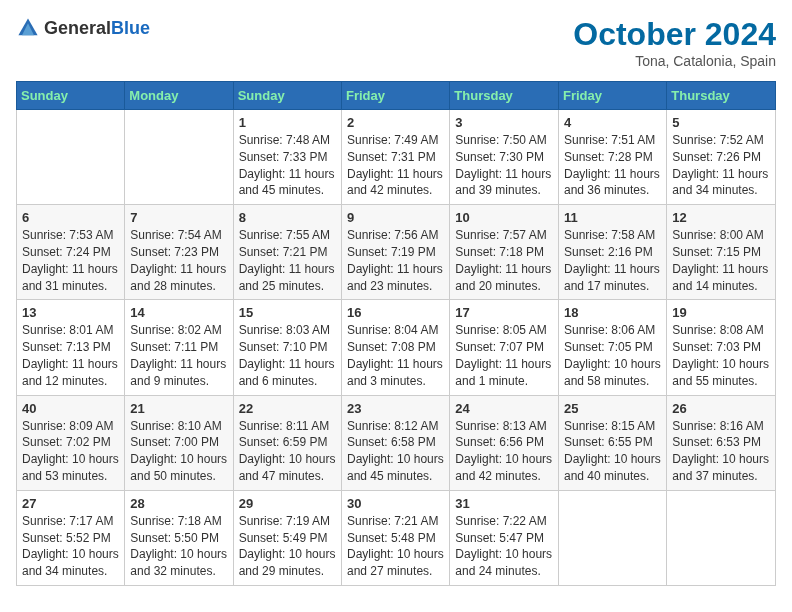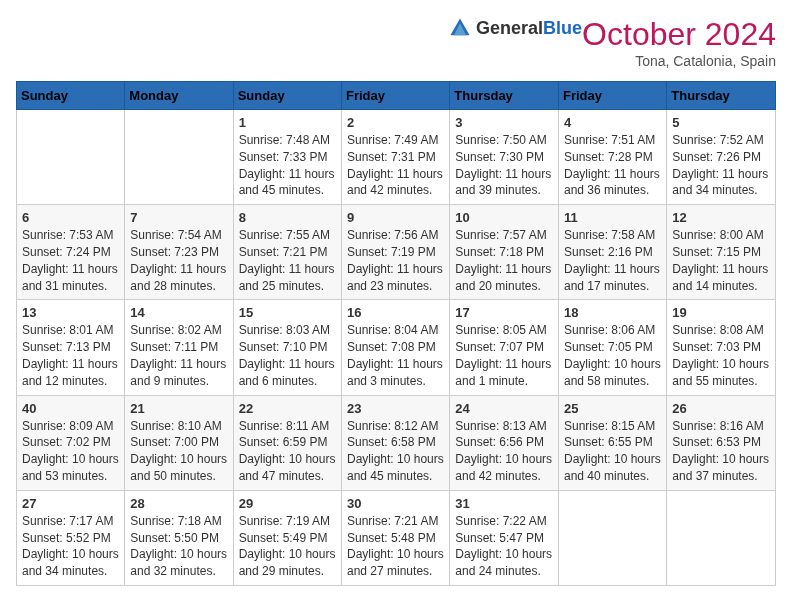--- a/index.html
+++ b/index.html
@@ -5,21 +5,21 @@
     * { box-sizing: border-box; margin: 0; padding: 0; }
     body {
       font-family: Arial, sans-serif;
       background: #fff;
       width: 792px;
       min-height: 612px;
       padding: 16px;
     }
     .header {
       display: flex;
-      justify-content: flex-end;
+      justify-content: space-between;
       align-items: flex-start;
       margin-bottom: 12px;
     }
     .logo {
       display: flex;
       align-items: center;
       gap: 4px;
     }
     .logo-text-general {
       font-size: 18px;
@@ -33,35 +33,35 @@
     }
     .logo-icon {
       width: 24px;
       height: 24px;
     }
     .title-block {
       text-align: right;
     }
     .month-title {
       font-size: 32px;
-      font-weight: normal;
-      color: #be185d;
+      font-weight: bold;
+      color: #0369a1;
     }
     .location-title {
       font-size: 14px;
       color: #555;
     }
     .calendar {
       width: 100%;
       border-collapse: collapse;
       border: 1px solid #ccc;
     }
     .calendar th {
       background-color: #2a6db5;
-      color: #000000;
+      color: #86efac;
       padding: 6px 4px;
       font-size: 13px;
       text-align: left;
       border: 1px solid #1a5a9a;
     }
     .calendar td {
       vertical-align: top;
       padding: 5px 5px;
       border: 1px solid #ccc;
       width: 110px;

